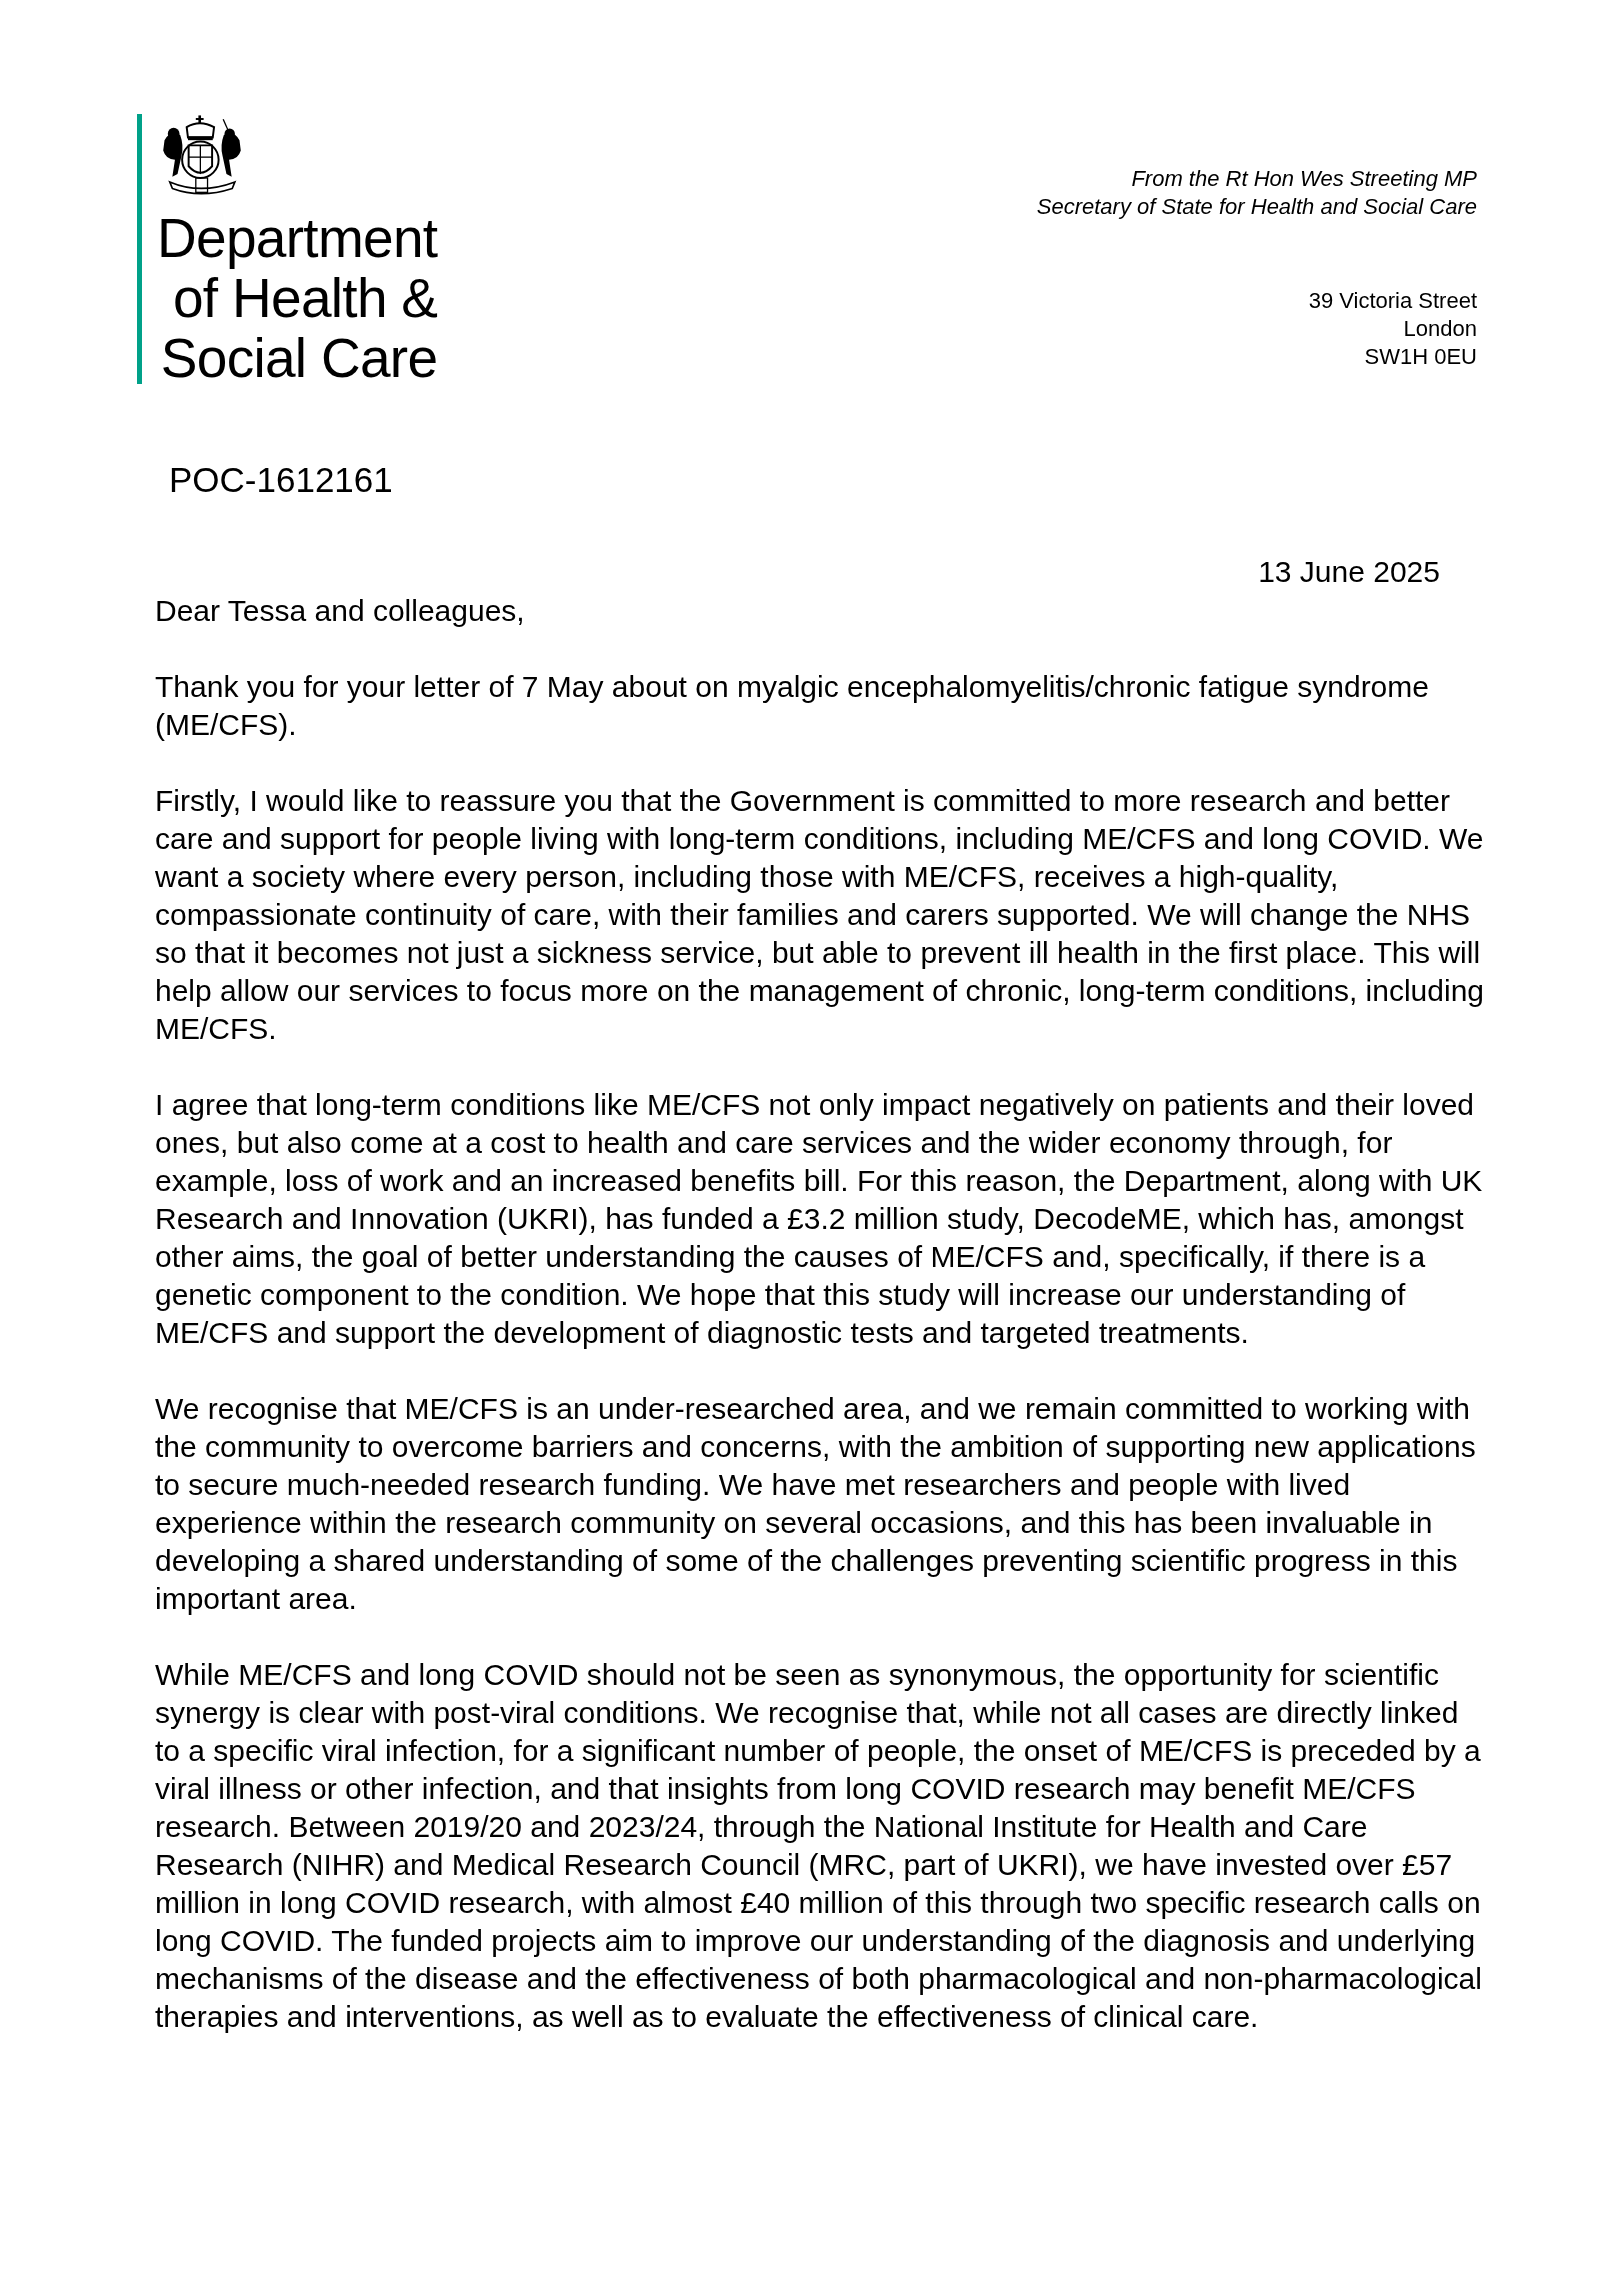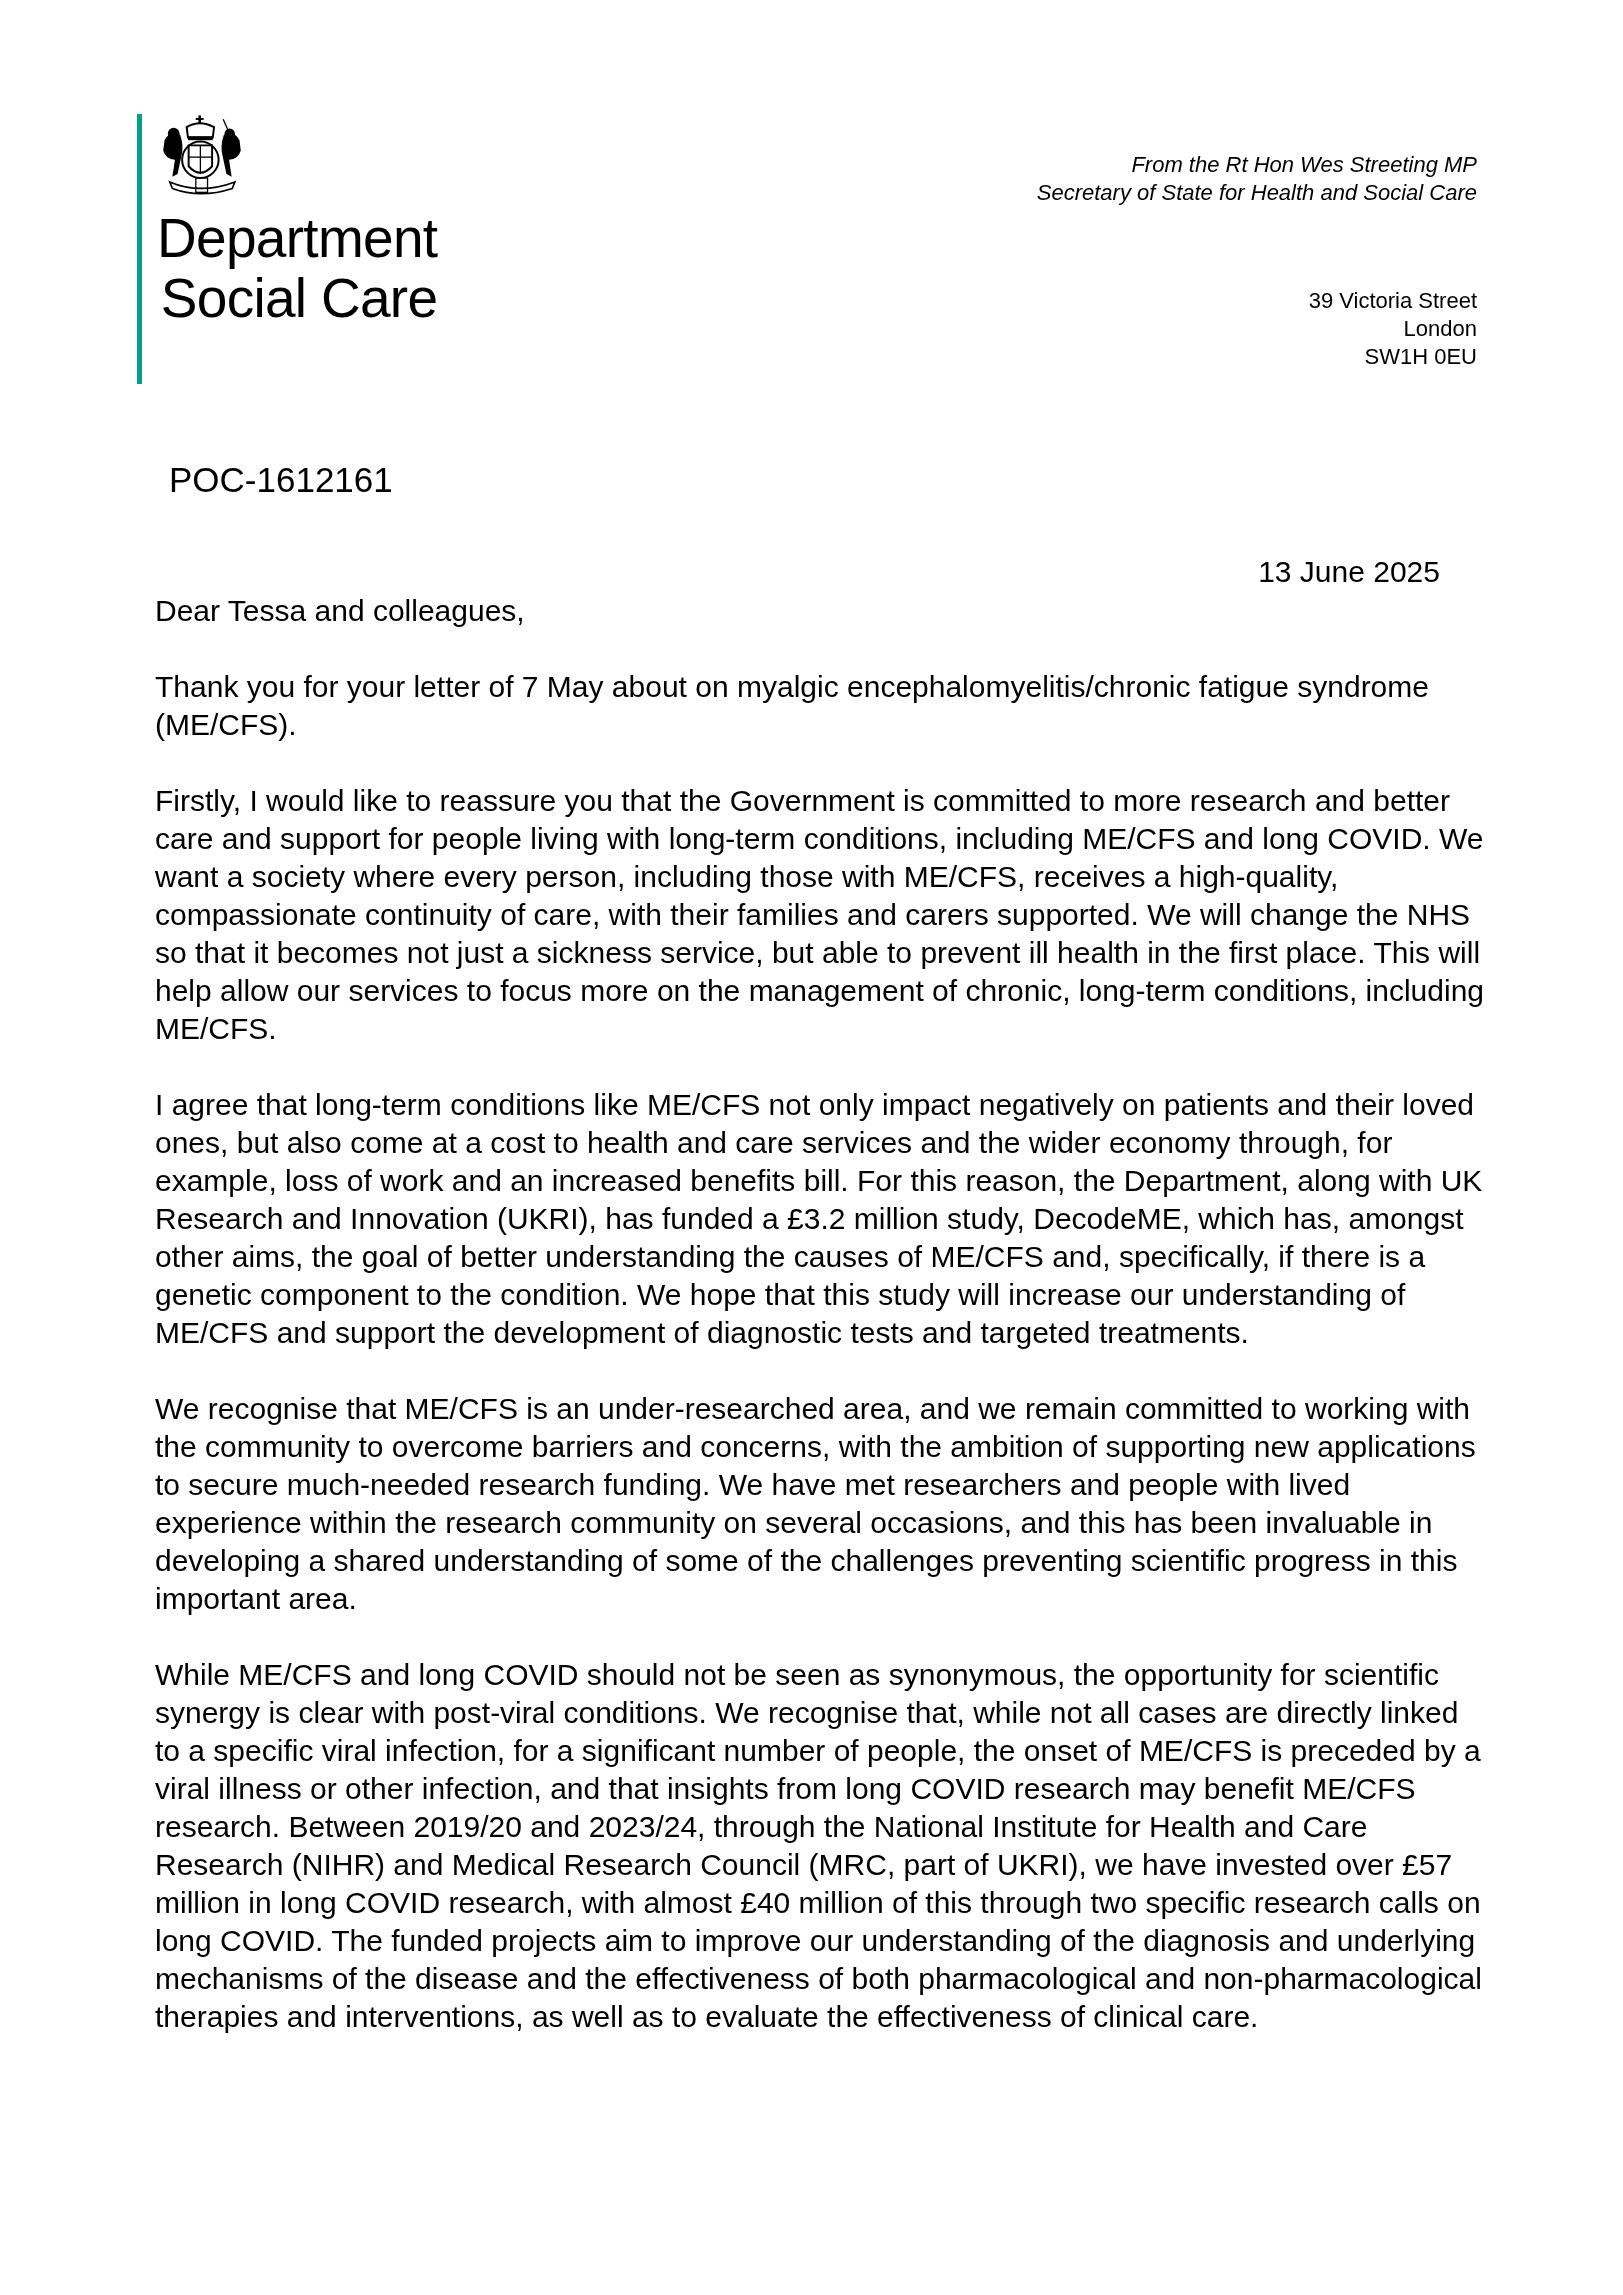--- a/index.html
+++ b/index.html
@@ -12,21 +12,21 @@
     background: #00a189;
   }
   .crest {
     position: absolute; left: 158px; top: 114px; width: 88px; height: 83px;
   }
   .logo-text {
     position: absolute; left: 157px; top: 208px;
     font-size: 55px; line-height: 60px; letter-spacing: -0.7px; text-align: right;
   }
   .sender {
-    position: absolute; right: 146px; top: 151px; text-align: right;
+    position: absolute; right: 146px; top: 165px; text-align: right;
     font-style: italic; font-size: 22px; line-height: 28px;
   }
   .address {
     position: absolute; right: 146px; top: 287px; text-align: right;
     font-size: 22px; line-height: 28px;
   }
   .ref {
     position: absolute; left: 169px; top: 460px; font-size: 35px;
   }
   .date {
@@ -62,20 +62,21 @@
   <path d="M125 40 Q115 22 101 32 Q95 48 99 64 L105 92 L113 96 L109 70 Q123 70 127 56 Z" fill="#000"></path>
   <line x1="108" y1="26" x2="100" y2="8" stroke="#000" stroke-width="2"></line>
   <circle cx="110" cy="30" r="8" fill="#000"></circle>
 
   <path d="M18 104 Q65 124 118 104 L114 114 Q65 130 22 114 Z" fill="none" stroke="#000" stroke-width="2.5"></path>
   <rect x="58" y="98" width="18" height="22" fill="none" stroke="#000" stroke-width="2"></rect>
 </svg>
 
 <div class="logo-text">
   <div>Department</div>
+  <div>of Health &amp;</div>
   <div>Social Care</div>
 </div>
 
 <div class="sender">
   <div>From the Rt Hon Wes Streeting MP</div>
   <div>Secretary of State for Health and Social Care</div>
 </div>
 
 <div class="address">
   <div>39 Victoria Street</div>

